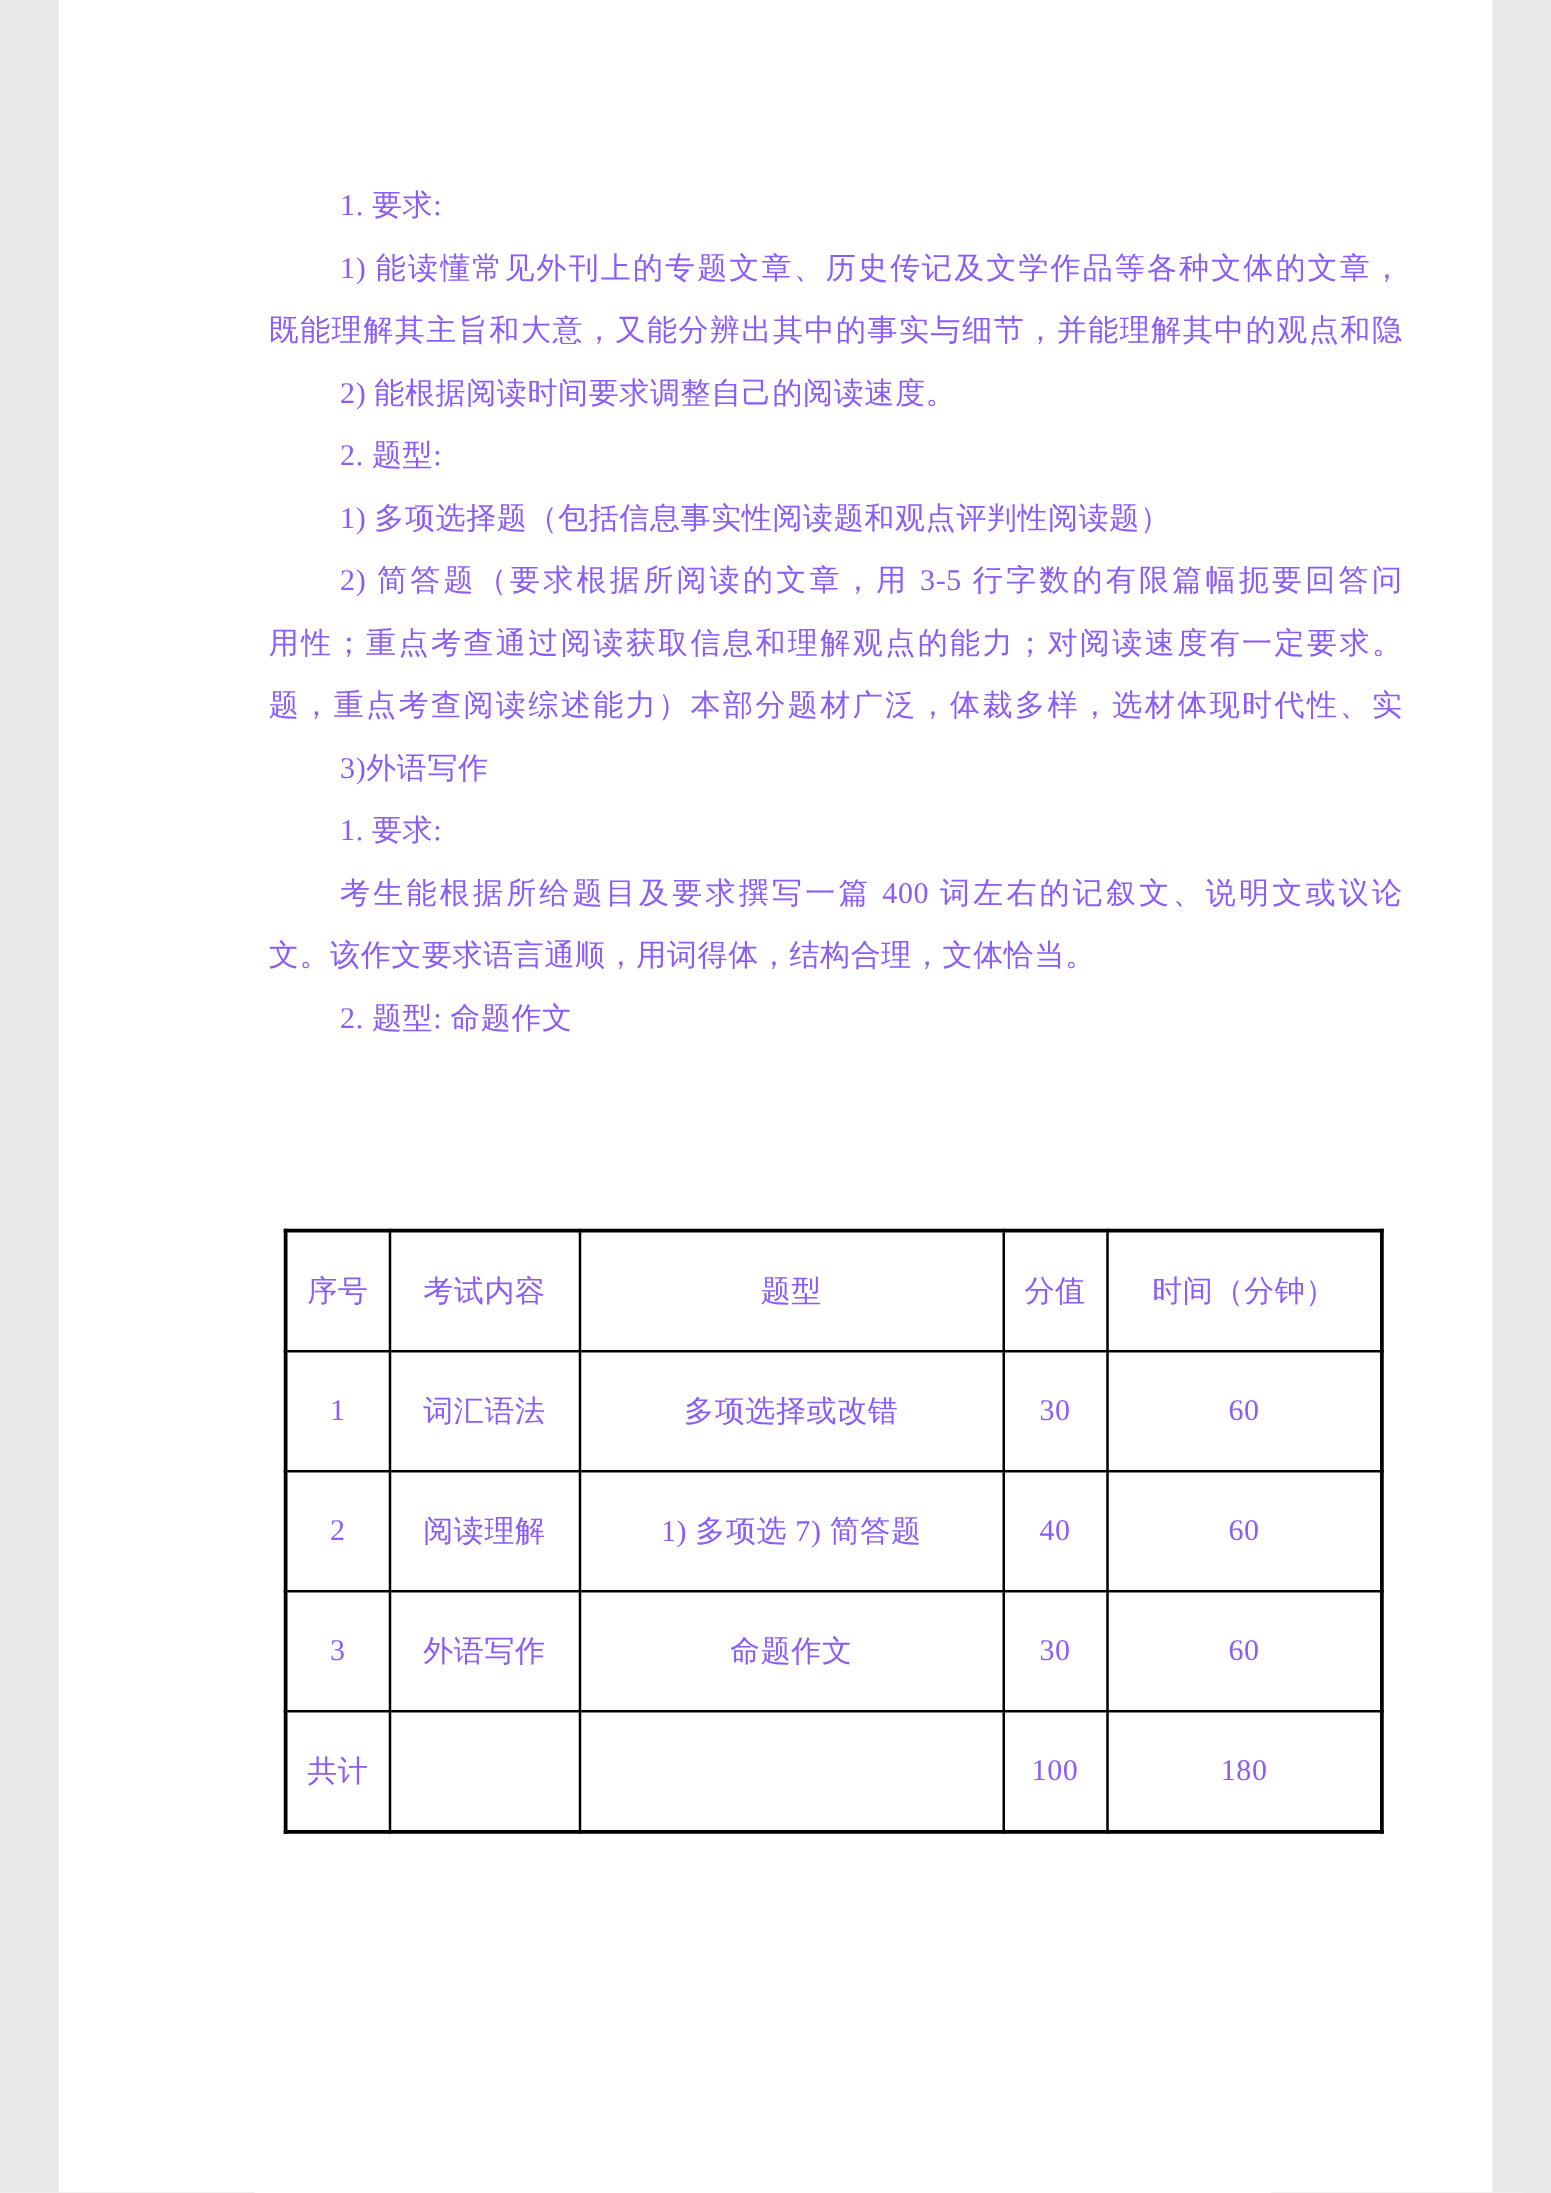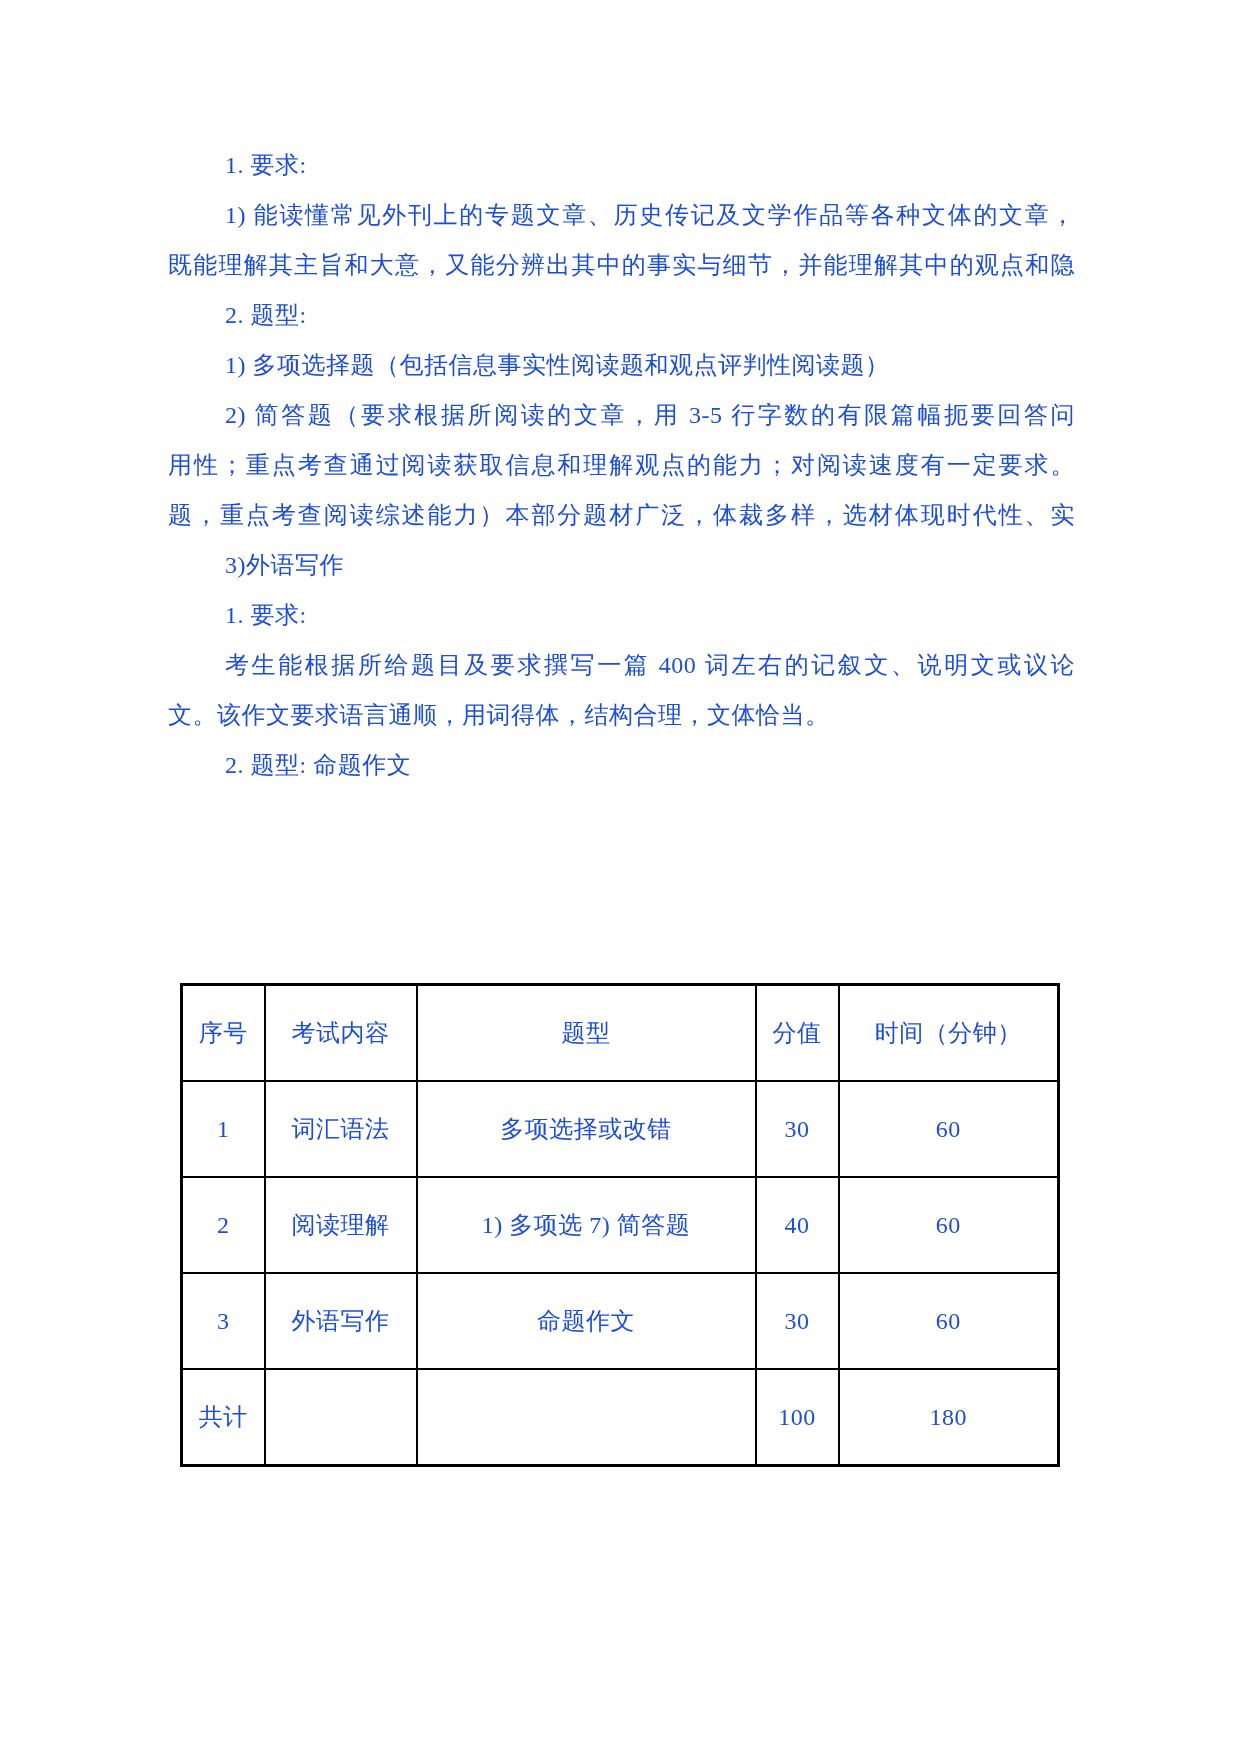--- a/index.html
+++ b/index.html
@@ -1,22 +1,22 @@
 <!DOCTYPE html>
 <html><head>
 <meta charset="utf-8">
 <style>
   html, body { margin: 0; padding: 0; background: #e8e8e8; }
   .page {
     position: relative;
-    width: 1241px;
+    width: 1147px;
     height: 1754px;
     margin: 0 auto;
     background: #ffffff;
-    color: #1d4ed8;
+    color: #8b5cf6;
     font-family: "Liberation Serif", "DejaVu Serif", serif;
   }
   .content {
     position: absolute;
     left: 168px;
     top: 140px;
     width: 907px;
   }
   .line {
     font-size: 24px;
@@ -52,20 +52,21 @@
 </style>
 </head>
 <body>
 
 <div class="page">
 
   <div class="content">
     <div class="line indent">1. 要求:</div>
     <div class="line indent jfull">1) 能读懂常见外刊上的专题文章、历史传记及文学作品等各种文体的文章，</div>
     <div class="line jfull">既能理解其主旨和大意，又能分辨出其中的事实与细节，并能理解其中的观点和隐</div>
+    <div class="line indent">2) 能根据阅读时间要求调整自己的阅读速度。</div>
     <div class="line indent">2. 题型:</div>
     <div class="line indent">1) 多项选择题（包括信息事实性阅读题和观点评判性阅读题）</div>
     <div class="line indent jfull">2) 简答题（要求根据所阅读的文章，用 3-5 行字数的有限篇幅扼要回答问</div>
     <div class="line jfull">用性；重点考查通过阅读获取信息和理解观点的能力；对阅读速度有一定要求。</div>
     <div class="line jfull">题，重点考查阅读综述能力）本部分题材广泛，体裁多样，选材体现时代性、实</div>
     <div class="line indent">3)外语写作</div>
     <div class="line indent">1. 要求:</div>
     <div class="line indent jfull">考生能根据所给题目及要求撰写一篇 400 词左右的记叙文、说明文或议论</div>
     <div class="line">文。该作文要求语言通顺，用词得体，结构合理，文体恰当。</div>
     <div class="line indent">2. 题型: 命题作文</div>

